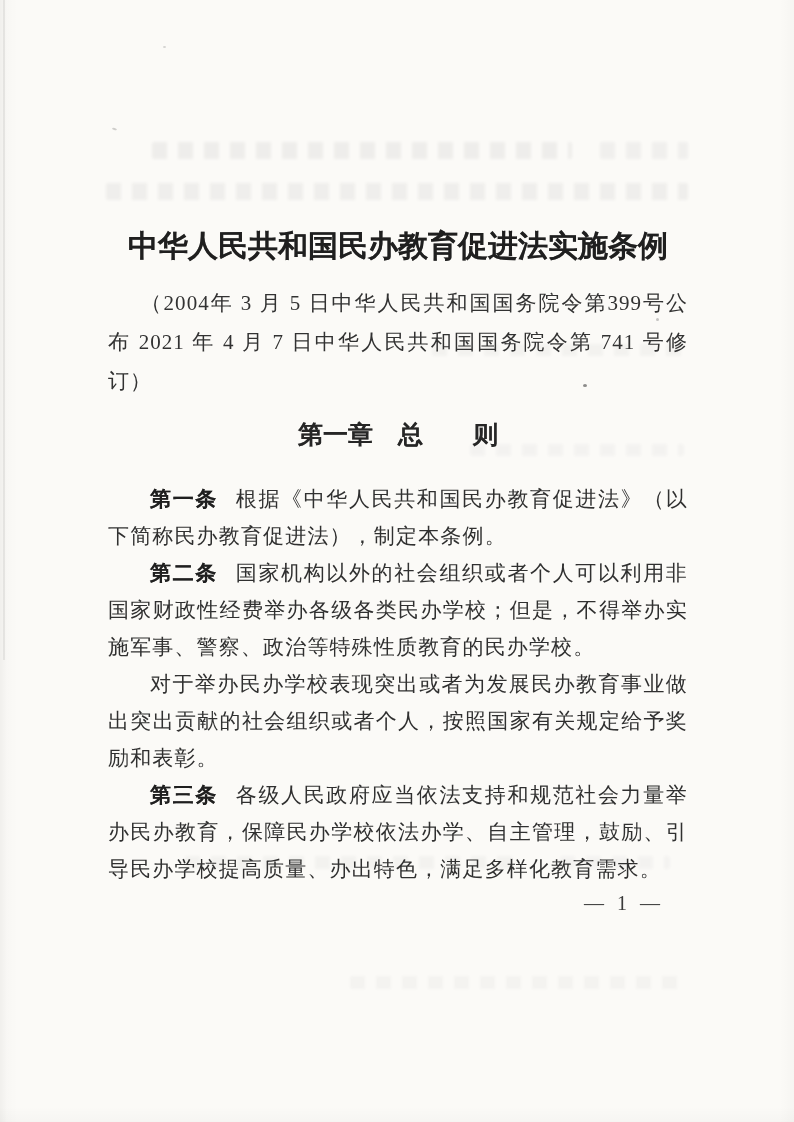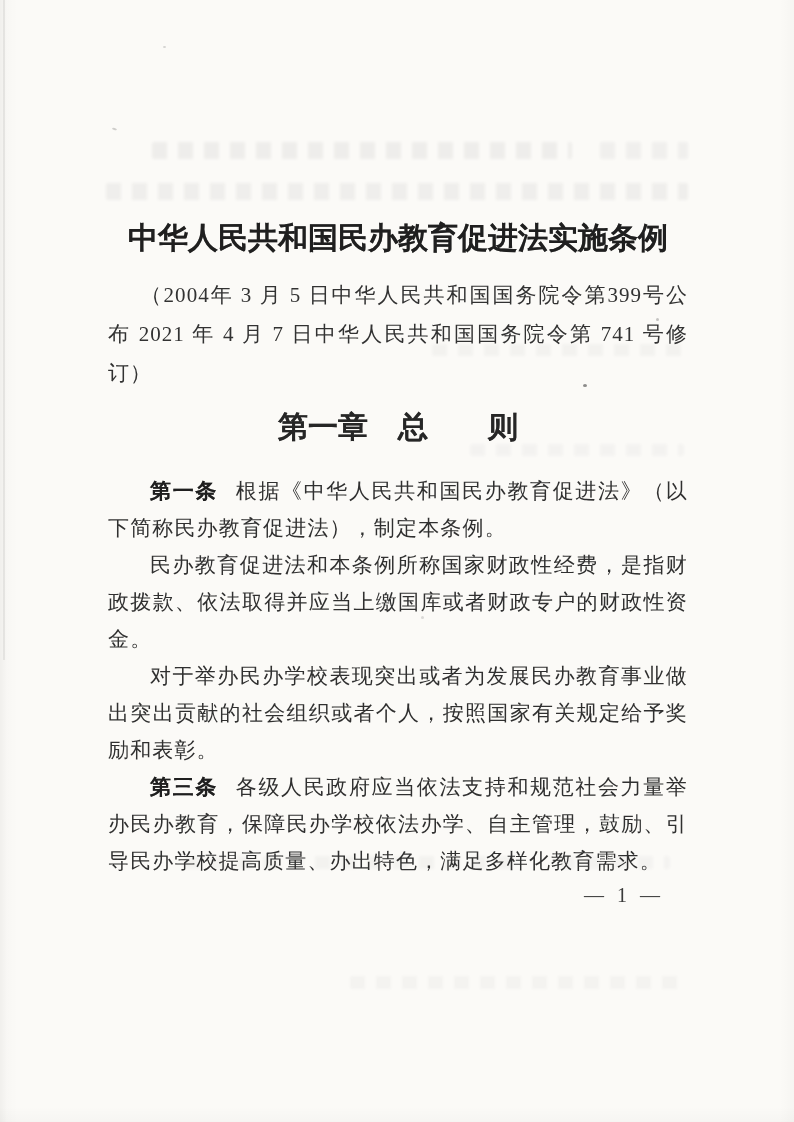--- a/index.html
+++ b/index.html
@@ -28,21 +28,21 @@
     left: 3px;
     top: 0;
     width: 2px;
     height: 660px;
     background: rgba(90,90,90,0.10);
     filter: blur(0.6px);
   }
   .content {
     position: absolute;
     left: 108px;
-    top: 8px;
+    top: 16px;
     width: 580px;
     color: #2d2d2d;
   }
   .law-title {
     margin-top: 212px;
     font-size: 30px;
     line-height: 36px;
     font-weight: bold;
     text-align: center;
     color: #1f1f1f;
@@ -53,21 +53,21 @@
     margin-top: 15px;
     font-size: 21px;
     line-height: 39px;
     text-indent: 1.55em;
     letter-spacing: 0.05em;
     color: #323232;
     text-align: justify;
   }
   .chapter-heading {
     margin-top: 19px;
-    font-size: 30px;
+    font-size: 25px;
     line-height: 30px;
     font-weight: bold;
     text-align: center;
     color: #262626;
     white-space: pre;
     text-shadow: 0 0 0.3px rgba(0,0,0,0.5);
   }
   .body-text {
     margin-top: 31px;
     font-family: Liberation Serif, serif;
@@ -152,21 +152,21 @@
   <div class="content">
 
     <h1 class="law-title">中华人民共和国民办教育促进法实施条例</h1>
 
     <div class="promulgation">（2004年 3 月 5 日中华人民共和国国务院令第399号公布 2021 年 4 月 7 日中华人民共和国国务院令第 741 号修订）</div>
 
     <h2 class="chapter-heading">第一章　总　　则</h2>
 
     <div class="body-text">
       <p><b class="num">第一条</b><span>根据《中华人民共和国民办教育促进法》（以下简称民办教育促进法），制定本条例。</span></p>
-      <p><b class="num"></b><span>民办教育促进法和本条例所称国家财政性经费，是指财政拨款、依法取得并应当上缴国库或者财政专户的财政性资金。</span></p>
+      <p><b class="num">第二条</b><span>国家机构以外的社会组织或者个人可以利用非国家财政性经费举办各级各类民办学校；但是，不得举办实施军事、警察、政治等特殊性质教育的民办学校。</span></p>
       <p><b class="num"></b><span>对于举办民办学校表现突出或者为发展民办教育事业做出突出贡献的社会组织或者个人，按照国家有关规定给予奖励和表彰。</span></p>
       <p><b class="num">第三条</b><span>各级人民政府应当依法支持和规范社会力量举办民办教育，保障民办学校依法办学、自主管理，鼓励、引导民办学校提高质量、办出特色，满足多样化教育需求。</span></p>
     </div>
 
     <div class="page-number">— 1 —</div>
 
   </div>
 </div>
 
 </body></html>

